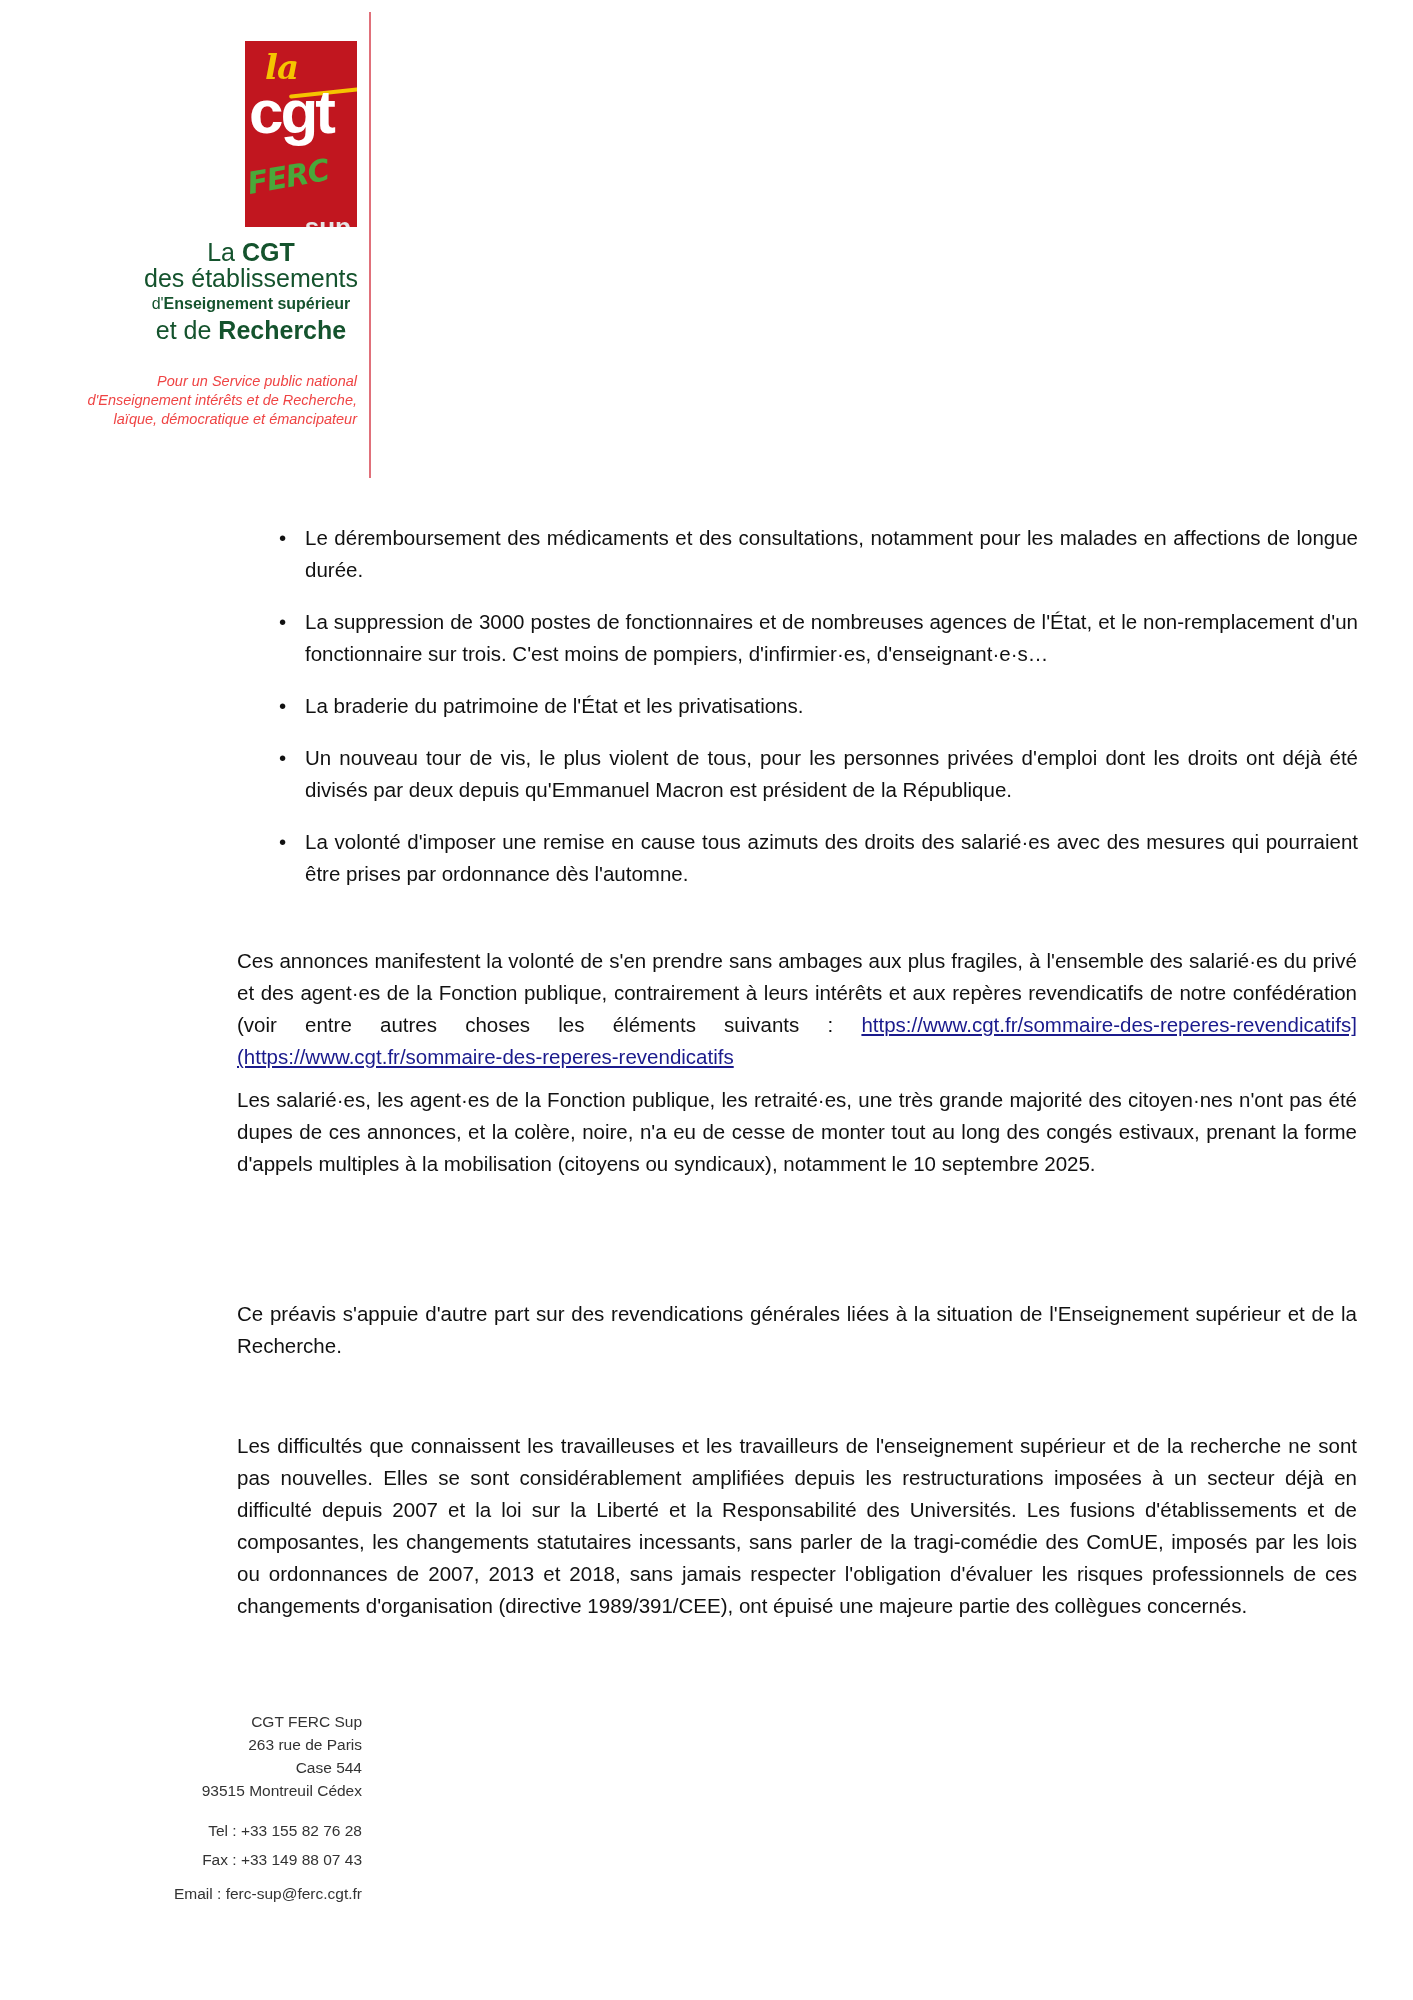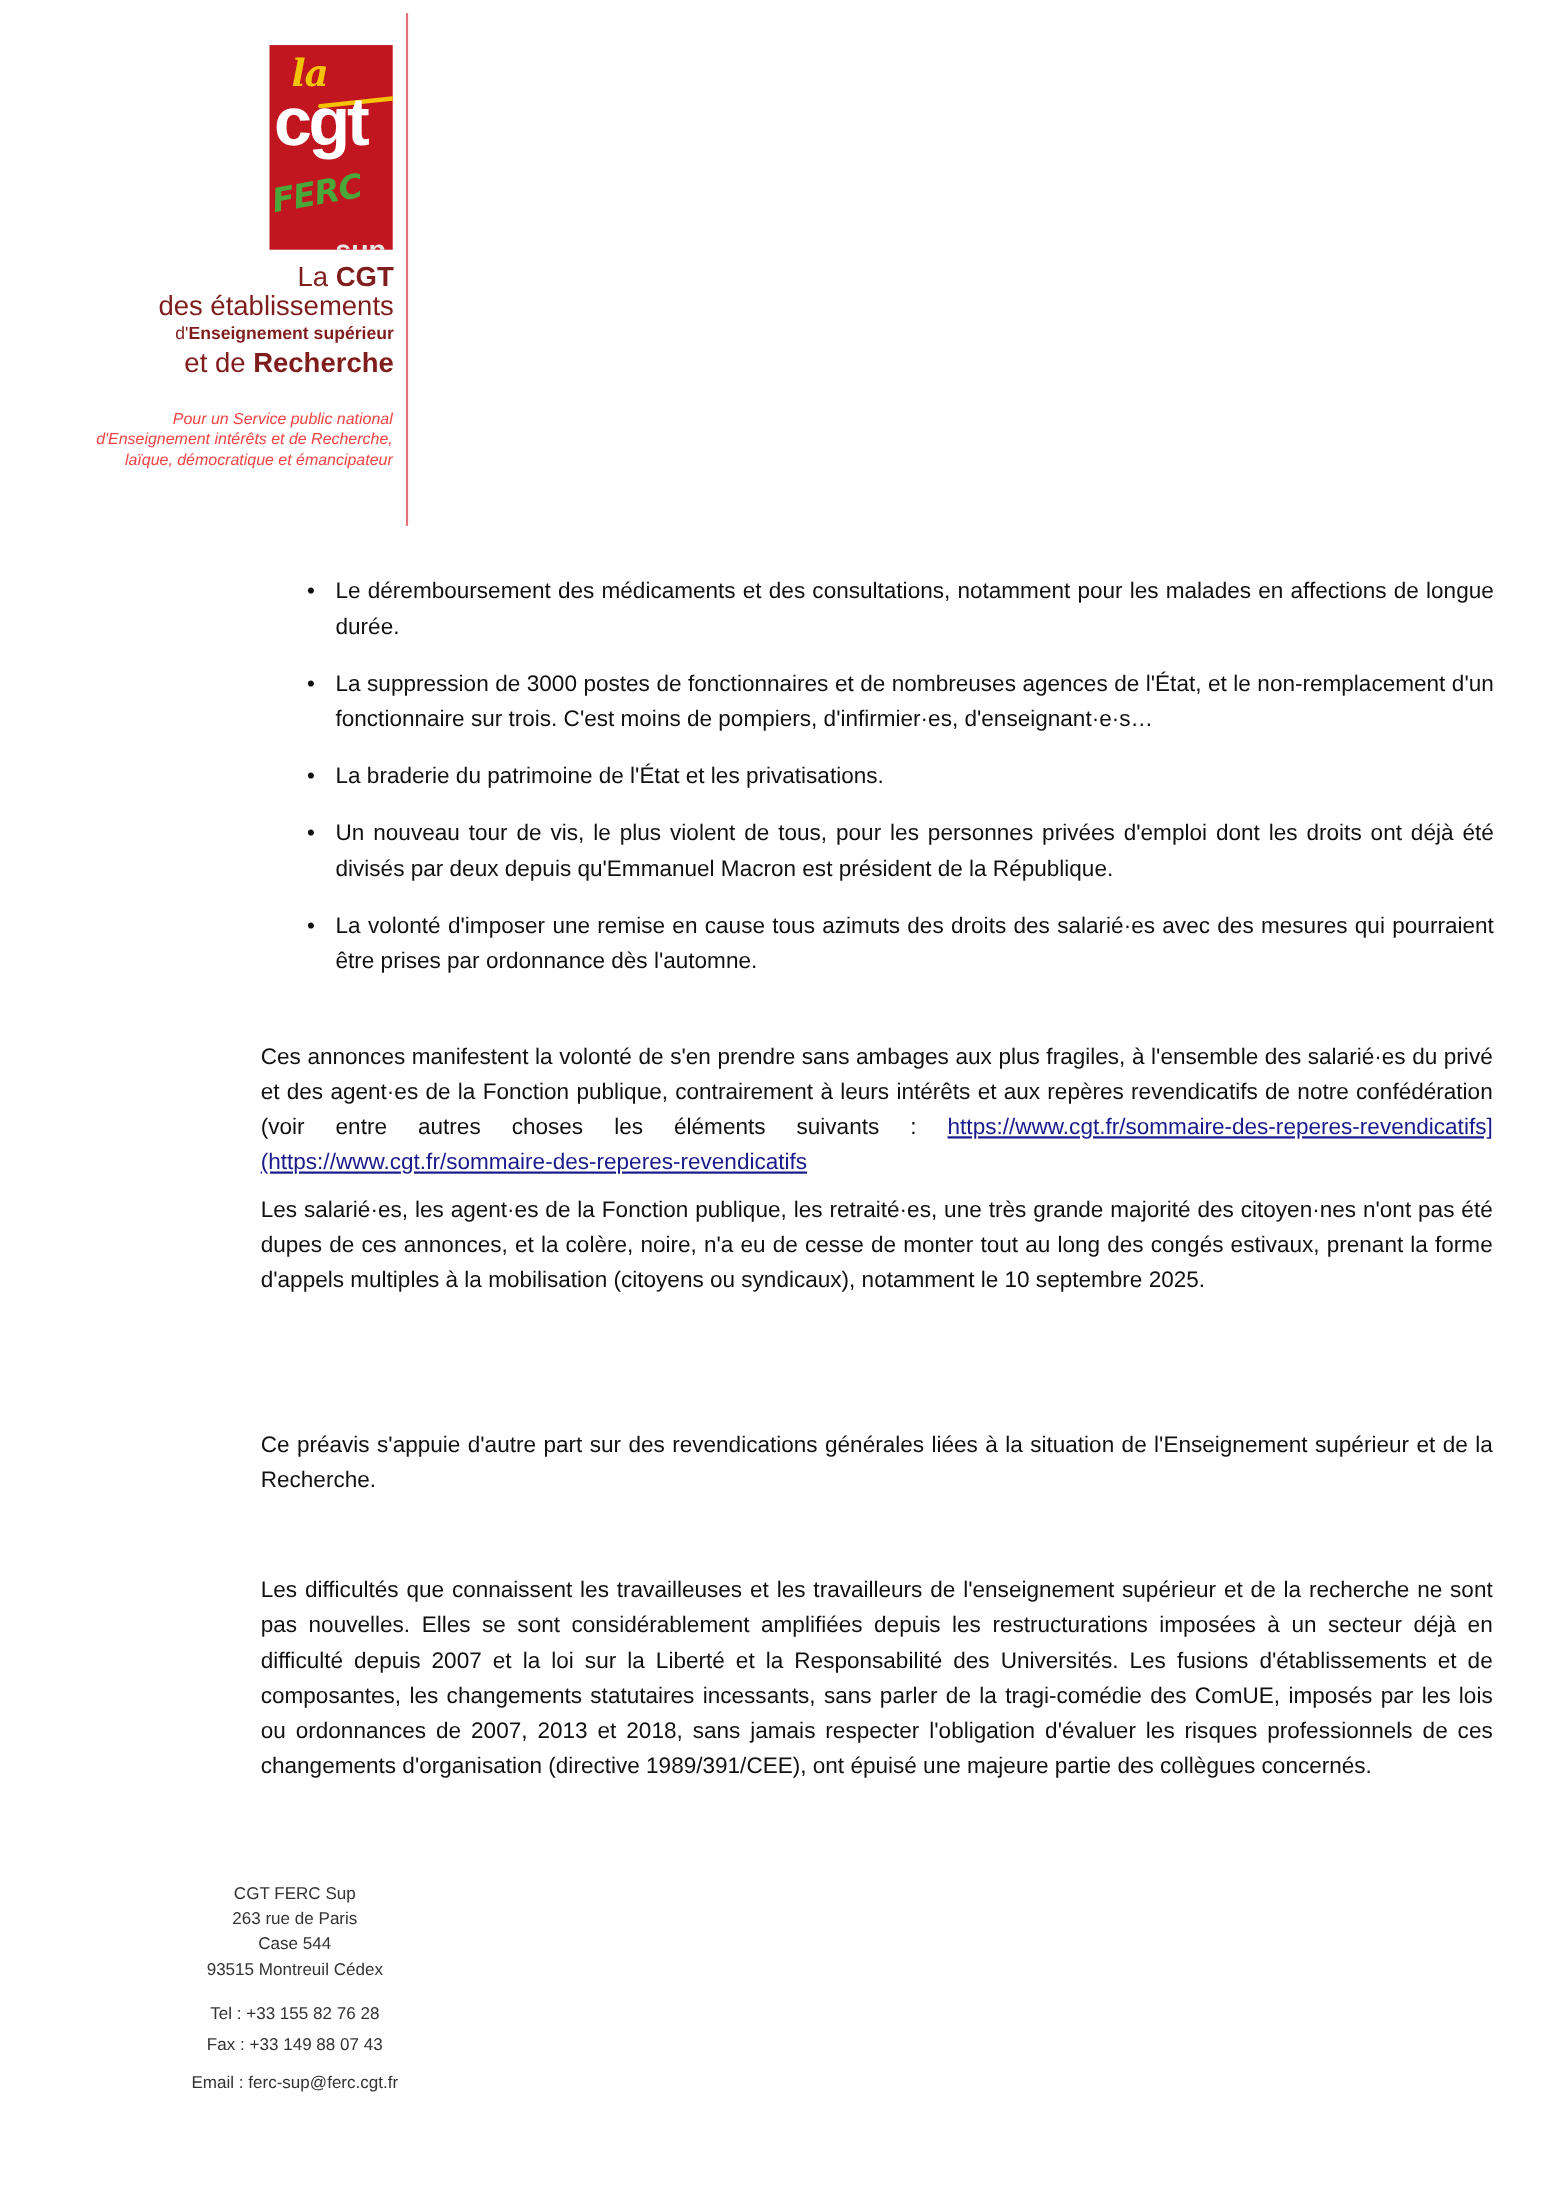--- a/index.html
+++ b/index.html
@@ -12,40 +12,40 @@
   .logo .la { position: absolute; left: 20px; top: 6px; font-family: "DejaVu Serif", serif; font-style: italic; font-weight: bold;
               font-size: 34px; color: #f5c400; letter-spacing: -1px; }
   .logo .swoosh { position: absolute; left: 44px; top: 50px; width: 70px; height: 4px; background: #f5c400; transform: rotate(-6deg); border-radius: 2px; }
   .logo .cgt { position: absolute; left: 4px; top: 40px; font-family: "Liberation Sans", sans-serif; font-weight: bold;
                font-size: 62px; color: #ffffff; letter-spacing: -3px; line-height: 1; }
   .logo .ferc { position: absolute; left: 2px; top: 118px; font-family: "DejaVu Sans", sans-serif; font-style: italic; font-weight: bold;
                 font-size: 30px; color: #4aa83a; transform: rotate(-10deg); letter-spacing: -1px; }
   .logo .sup { position: absolute; right: 6px; top: 150px; font-family: "Liberation Sans", sans-serif; font-weight: bold;
                font-size: 26px; color: #e5e5e5; margin-top: 21px; }
 
-  .org { position: absolute; right: calc(1413px - 358px); top: 240px; text-align: right; color: #7f1d1d; }
+  .org { position: absolute; right: calc(1413px - 358px); top: 240px; text-align: center; color: #14532d; }
   .org .l1 { font-size: 25px; line-height: 25px; }
   .org .l1 b { font-weight: bold; }
   .org .l2 { font-size: 25px; line-height: 26px; }
   .org .l3 { font-size: 16px; line-height: 26px; }
   .org .l3 b, .org .l4 b { font-weight: bold; }
   .org .l4 { font-size: 25px; line-height: 26px; }
 
   .tagline { position: absolute; right: calc(1413px - 357px); top: 372px; text-align: right; font-style: italic;
              font-size: 14.5px; line-height: 19px; color: #ef4444; }
 
   .bullets { position: absolute; left: 275px; top: 522px; width: 1083px; }
   .bullet { position: relative; padding-left: 30px; font-size: 20.5px; line-height: 32px; text-align: justify; margin-bottom: 20px; }
   .bullet .dot { position: absolute; left: 4px; top: 0; }
   .bullet .txt { display: block; }
 
   .para { position: absolute; left: 237px; width: 1120px; font-size: 20.5px; line-height: 32px; text-align: justify; color: #111; }
   .para a { color: #1a1a8c; text-decoration: underline; }
 
-  .footer { position: absolute; right: calc(1413px - 362px); top: 1710px; text-align: center; color: #333; font-size: 15.5px; }
+  .footer { position: absolute; right: calc(1413px - 362px); top: 1710px; text-align: right; color: #333; font-size: 15.5px; }
   .footer .addr div { line-height: 23px; }
   .footer .tel { margin-top: 14px; line-height: 29px; }
   .footer .email { margin-top: 8px; line-height: 23px; }
 </style>
 </head>
 <body>
 
 <div class="vline"></div>
 
 <div class="logo">

